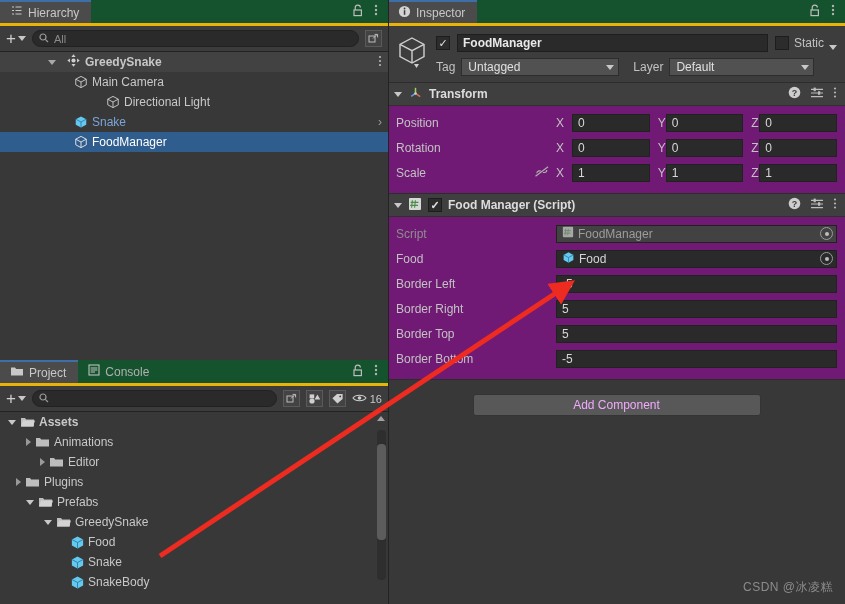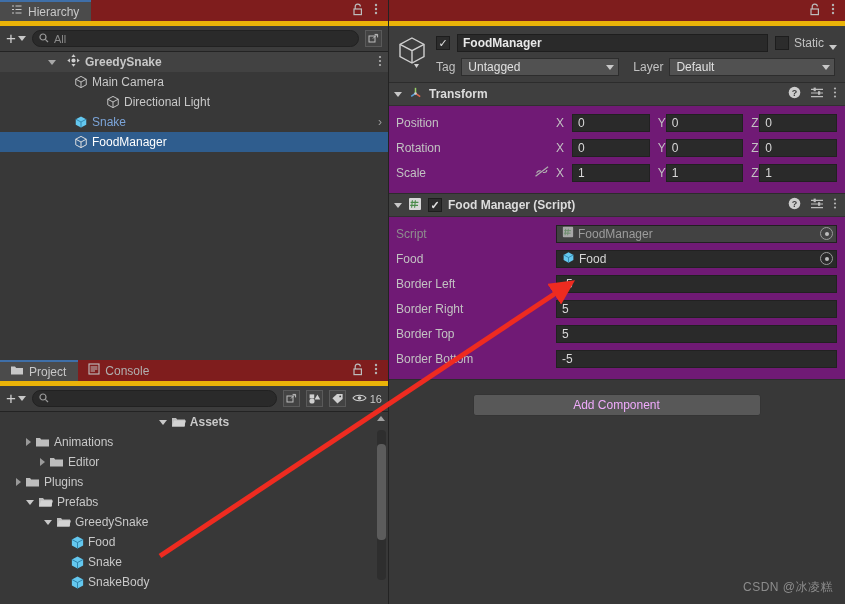--- a/index.html
+++ b/index.html
@@ -9,23 +9,23 @@
     font-family: "Liberation Sans", sans-serif;
     font-size: 12px;
     color: #c4c4c4;
     overflow: hidden;
   }
   #root { position: relative; width: 845px; height: 604px; }
 
   
   .panel { position: absolute; background: #383838; overflow: hidden; }
   .tabbar {
-    height: 26px; background: #7f1d1d;
+    height: 26px; background: #14532d;
     display: flex; align-items: stretch;
-    border-bottom: 5px solid #eab308;
+    border-bottom: 3px solid #eab308;
     position: relative;
   }
   .tab {
     display: flex; align-items: center; gap: 5px;
     padding: 0 12px 0 10px;
     font-size: 12px; color: #c8c8c8;
     background: transparent;
   }
   .tab.active { background: #4b4b4b; border-top: 2px solid #3f6fa8; }
   .tab.inactive { color: #b0b0b0; }
@@ -391,21 +391,21 @@
         <span>16</span>
       </div>
     </div>
 
     <div class="ptree">
       <div class="scroll-up"></div>
       <div class="vscroll">
         <div class="thumb"></div>
       </div>
 
-      <div class="prow assets" style="justify-content:center;">
+      <div class="prow assets" style="padding-left:8px;">
         <span class="caret-d"></span>
         <span class="folder">
           <svg width="15" height="12" viewBox="0 0 15 12">
             <path d="M1 2h4l1.2 1.5H14V10.5H1Z" fill="#bdbdbd"></path>
             <path d="M1 10.5 L3 4.6 H15 L13 10.5 Z" fill="#d2d2d2"></path>
           </svg>
         </span>
         <span>Assets</span>
       </div>
 
@@ -491,20 +491,30 @@
             <path d="M8 8 L8 14.4" stroke="#2b7fa8" stroke-width="1" fill="none"></path>
           </svg>
         </span>
         <span>SnakeBody</span>
       </div>
     </div>
   </div>
 
   <div class="panel" id="inspector">
     <div class="tabbar">
+      <div class="tab active">
+        <span>
+          <svg width="13" height="13" viewBox="0 0 13 13">
+            <circle cx="6.5" cy="6.5" r="5.6" fill="#d4d4d4"></circle>
+            <rect x="5.8" y="5.2" width="1.5" height="4.6" fill="#3c3c3c"></rect>
+            <circle cx="6.55" cy="3.5" r="0.9" fill="#3c3c3c"></circle>
+          </svg>
+        </span>
+        <span>Inspector</span>
+      </div>
       <div class="spacer"></div>
       <div class="tab-icons">
         <span>
           <svg width="12" height="13" viewBox="0 0 12 13">
             <path d="M3.2 6V3.8A2.6 2.6 0 0 1 8.4 3.6" stroke="#bdbdbd" stroke-width="1.2" fill="none"></path>
             <rect x="2" y="6" width="7.4" height="5.6" stroke="#bdbdbd" stroke-width="1.2" fill="none"></rect>
           </svg>
         </span>
         <span>
           <svg width="4" height="14" viewBox="0 0 4 14">
@@ -536,21 +546,21 @@
               <span class="caret-d"></span>
             </span>
           </div>
           <div class="line2">
             <span class="lbl">Tag</span>
             <span class="dropdown" style="width:158px">
               <span>Untagged</span>
               <span class="caret-d"></span>
             </span>
             <span class="lbl" style="margin-left:8px">Layer</span>
-            <span class="dropdown" style="width:166px">
+            <span class="dropdown" style="width:145px">
               <span>Default</span>
               <span class="caret-d"></span>
             </span>
           </div>
         </div>
       </div>
 
       <div class="comp-hdr">
         <span class="caret-d"></span>
         <span>

